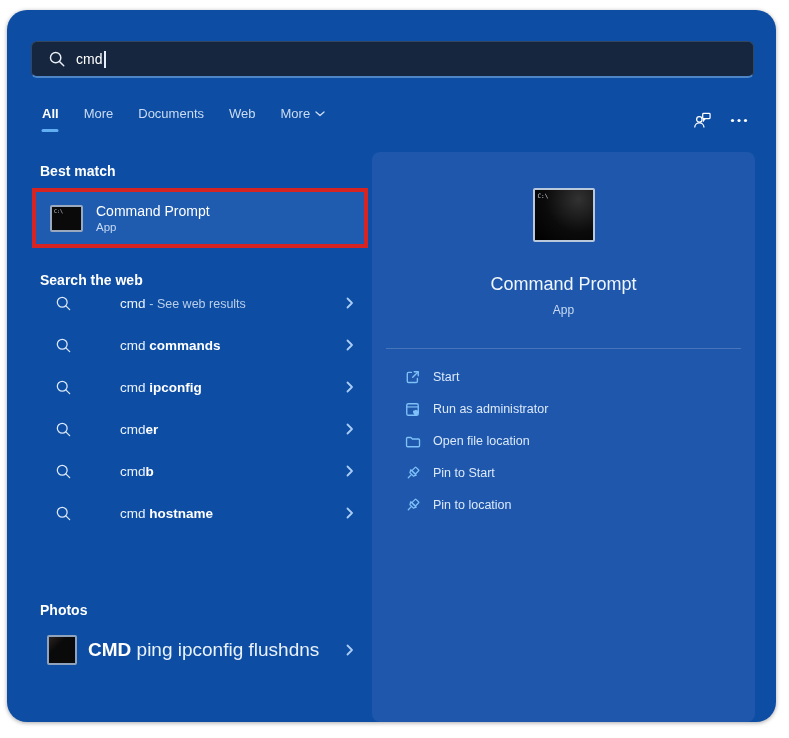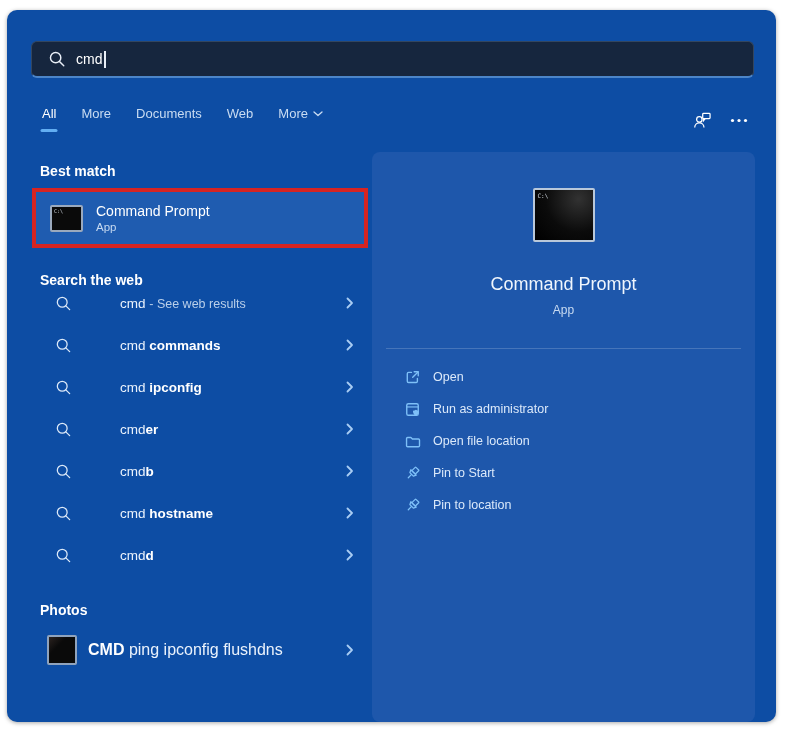--- a/index.html
+++ b/index.html
@@ -1,34 +1,34 @@
 <!DOCTYPE html>
 <html><head>
 <meta charset="utf-8">
 <style>
   * { box-sizing: border-box; margin: 0; padding: 0; }
   html,body { width: 789px; height: 738px; background: #ffffff; font-family: "Liberation Sans", sans-serif; }
   #window {
     position: absolute; left: 7px; top: 10px; width: 769px; height: 712px;
-    background: #0d4da4; border-radius: 10px; overflow: hidden;
+    background: #0d4da4; border-radius: 20px; overflow: hidden;
     box-shadow: 0 1px 4px rgba(0,0,0,.35);
   }
   
   .search-box {
     position: absolute; left: 24px; top: 31px; width: 723px; height: 37px;
     background: #16263e; border: 1px solid #33465f; border-bottom: 2px solid #4c85c8;
     border-radius: 6px; display: flex; align-items: center; padding: 0 12px;
   }
   .search-box svg { flex: 0 0 auto; margin: 0 10px 0 4px; }
   .search-text { color: #ffffff; font-size: 14px; }
   .caret { width: 1.5px; height: 17px; background: #e8eef7; margin-left: 2px; }
   
   .tabs { position: absolute; left: 35px; top: 96px; display: flex; gap: 25px; }
   .tab { position: relative; color: #c9dcf2; font-size: 13px; padding-bottom: 11px; cursor: default; display: flex; align-items: center; gap: 5px; }
-  .tab.active { color: #ffffff; font-weight: 400; justify-content: flex-end; }
+  .tab.active { color: #ffffff; font-weight: 700; justify-content: flex-end; }
   .tab.active .pill { position: absolute; left: 50%; transform: translateX(-50%); bottom: 0; width: 17px; height: 3px; border-radius: 2px; background: #62aef2; }
   .hdr-icons { position: absolute; right: 28px; top: 100px; display: flex; align-items: center; gap: 17px; }
   
   .section-label { position: absolute; left: 33px; color: #ffffff; font-size: 14px; font-weight: 700; }
   #lbl-best { top: 153px; } #lbl-web { top: 262px; } #lbl-photos { top: 592px; }
   .best-row {
     position: absolute; left: 25px; top: 178px; width: 336px; height: 60px;
     background: #1f5cb0; border: 4px solid #d62422;
     display: flex; align-items: center;
   }
@@ -45,21 +45,21 @@
   .sugg-row { height: 42px; display: flex; align-items: center; gap: 36px; }
   .sugg-row svg.mag { margin-left: 22px; flex: 0 0 auto; }
   .sugg-text { margin-left: 12px; font-size: 13.5px; color: #eaf2fc; }
   .sugg-text .b { font-weight: 700; color: #ffffff; }
   .sugg-text .sec { font-size: 12.5px; color: #b9cfe9; }
   .chev { margin-left: auto; margin-right: 14px; flex: 0 0 auto; }
   
   .photo-row { position: absolute; left: 26px; top: 618px; width: 335px; height: 44px; display: flex; align-items: center; }
   .photo-thumb { margin-left: 14px; width: 30px; height: 30px; border: 2px solid #8fa3bd; border-radius: 2px; flex: 0 0 auto;
     background: linear-gradient(135deg, #2b2320 0%, #0a0a0a 35%); }
-  .photo-text { margin-left: 11px; font-size: 16px; color: #eaf2fc; }
+  .photo-text { margin-left: 11px; font-size: 19px; color: #eaf2fc; }
   .photo-text .b { font-weight: 700; color: #ffffff; }
   
   .panel { position: absolute; left: 365px; top: 142px; width: 383px; height: 570px; background: #1e57ab; border-radius: 8px; }
   .big-icon { position: absolute; left: 50%; transform: translateX(-50%); top: 36px; width: 62px; height: 54px;
     background: radial-gradient(circle at 75% 18%, #323232 0%, #0b0b0b 55%, #000 100%);
     border: 2px solid #b9c8da; border-radius: 2px; }
   .big-icon .cline { position: absolute; left: 3px; top: 2px; color: #cfd6de; font-size: 6px; font-family: "DejaVu Sans Mono", monospace; }
   .panel-title { position: absolute; top: 122px; width: 100%; text-align: center; color: #f0f6fd; font-size: 18px; }
   .panel-sub { position: absolute; top: 151px; width: 100%; text-align: center; color: #c7daf1; font-size: 12px; }
   .divider { position: absolute; top: 196px; left: 14px; right: 14px; height: 1px; background: rgba(255,255,255,.18); }
@@ -184,30 +184,20 @@
     <div class="sugg-row">
       <svg class="mag" width="17" height="17" viewBox="0 0 16 16">
           <circle cx="6.8" cy="6.8" r="4.6" fill="none" stroke="#dce9f8" stroke-width="1.2"></circle>
           <line x1="10.2" y1="10.2" x2="13.8" y2="13.8" stroke="#dce9f8" stroke-width="1.2" stroke-linecap="round"></line>
         </svg>
       <span class="sugg-text"><span>cmd </span><span class="b">hostname</span><span class="sec"></span></span>
       <svg class="chev" width="8" height="12" viewBox="0 0 8 12">
           <path d="M1.5 1.5L6 6l-4.5 4.5" fill="none" stroke="#a9cdf3" stroke-width="1.8" stroke-linecap="round" stroke-linejoin="round"></path>
         </svg>
     </div>
-    <div class="sugg-row">
-      <svg class="mag" width="17" height="17" viewBox="0 0 16 16">
-          <circle cx="6.8" cy="6.8" r="4.6" fill="none" stroke="#dce9f8" stroke-width="1.2"></circle>
-          <line x1="10.2" y1="10.2" x2="13.8" y2="13.8" stroke="#dce9f8" stroke-width="1.2" stroke-linecap="round"></line>
-        </svg>
-      <span class="sugg-text"><span>cmd</span><span class="b">d</span><span class="sec"></span></span>
-      <svg class="chev" width="8" height="12" viewBox="0 0 8 12">
-          <path d="M1.5 1.5L6 6l-4.5 4.5" fill="none" stroke="#a9cdf3" stroke-width="1.8" stroke-linecap="round" stroke-linejoin="round"></path>
-        </svg>
-    </div>
   </div>
 
   <div class="section-label" id="lbl-photos">Photos</div>
   <div class="photo-row">
     <div class="photo-thumb"></div>
     <span class="photo-text"><span class="b">CMD</span><span> ping ipconfig flushdns</span></span>
     <svg class="chev" width="8" height="12" viewBox="0 0 8 12">
         <path d="M1.5 1.5L6 6l-4.5 4.5" fill="none" stroke="#a9cdf3" stroke-width="1.8" stroke-linecap="round" stroke-linejoin="round"></path>
       </svg>
   </div>
@@ -220,21 +210,21 @@
     <div class="panel-sub">App</div>
     <div class="divider"></div>
 
     <div class="actions">
       <div class="action-row">
         <svg width="17" height="17" viewBox="0 0 16 16">
           <path d="M7 3.2H4.3c-.7 0-1.2.5-1.2 1.2v7.1c0 .7.5 1.2 1.2 1.2h7.1c.7 0 1.2-.5 1.2-1.2V9" fill="none" stroke="#7ec0f8" stroke-width="1.3" stroke-linecap="round"></path>
           <path d="M9.6 2.6h3.8v3.8" fill="none" stroke="#7ec0f8" stroke-width="1.3" stroke-linecap="round" stroke-linejoin="round"></path>
           <line x1="13.2" y1="2.8" x2="8.2" y2="7.8" stroke="#7ec0f8" stroke-width="1.3" stroke-linecap="round"></line>
         </svg>
-        <span class="action-label">Open</span>
+        <span class="action-label">Start</span>
       </div>
       <div class="action-row">
         <svg width="17" height="17" viewBox="0 0 16 16">
           <rect x="2.6" y="2.6" width="10.8" height="10.8" rx="1.5" fill="none" stroke="#7ec0f8" stroke-width="1.3"></rect>
           <line x1="2.6" y1="5.6" x2="13.4" y2="5.6" stroke="#7ec0f8" stroke-width="1.1"></line>
           <path d="M11.2 8.2c.9.7 1.9 1 2.8 1 0 2.4-1.2 4-2.8 4.6-1.6-.6-2.8-2.2-2.8-4.6.9 0 1.9-.3 2.8-1z" fill="#7ec0f8"></path>
         </svg>
         <span class="action-label">Run as administrator</span>
       </div>
       <div class="action-row">

